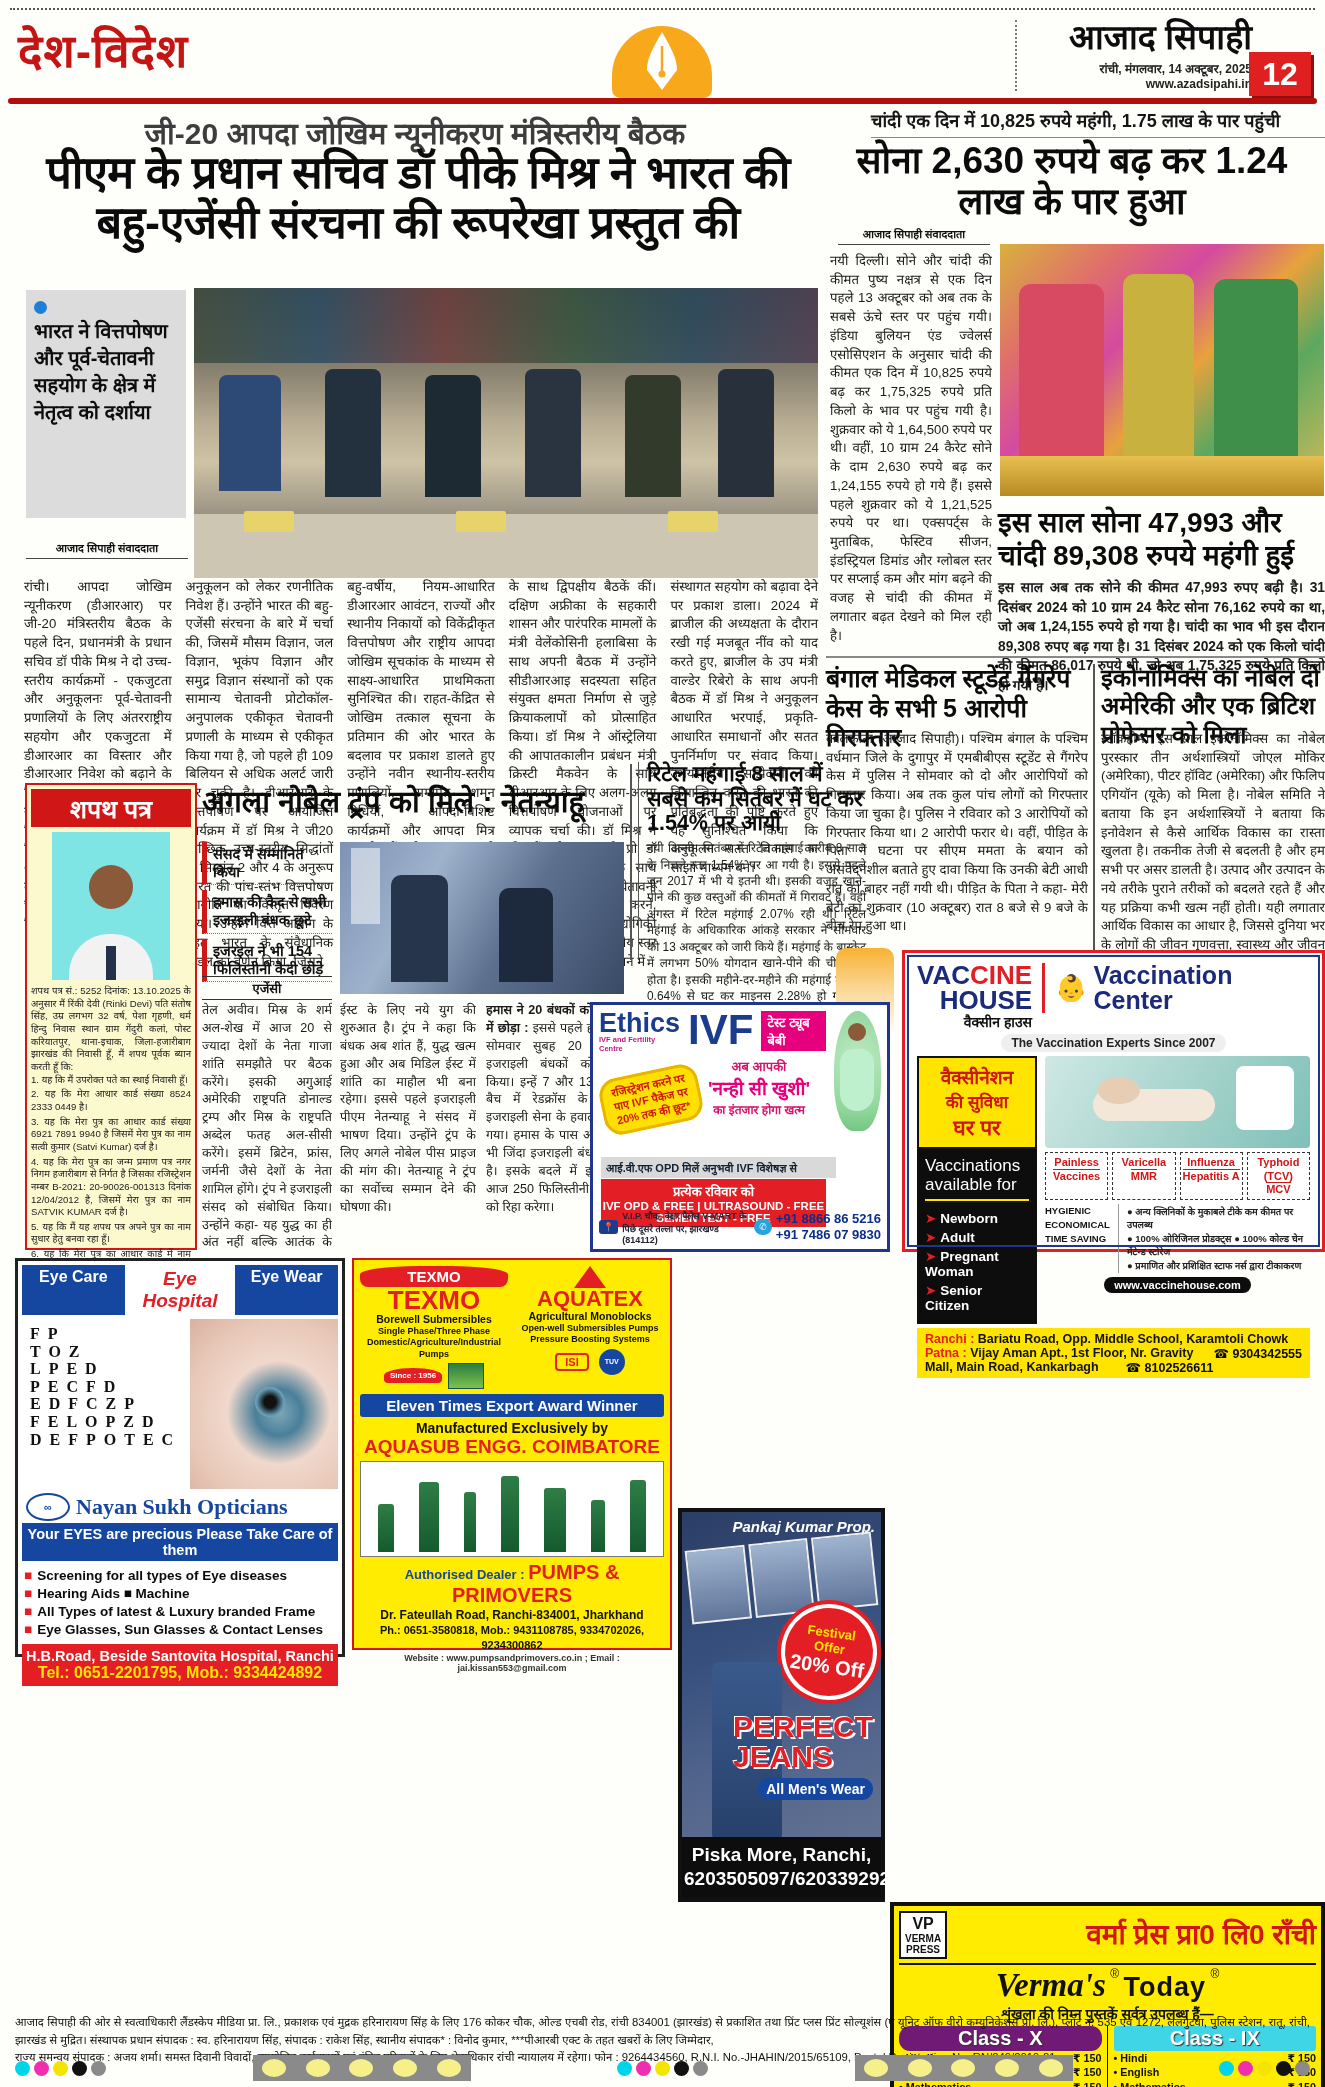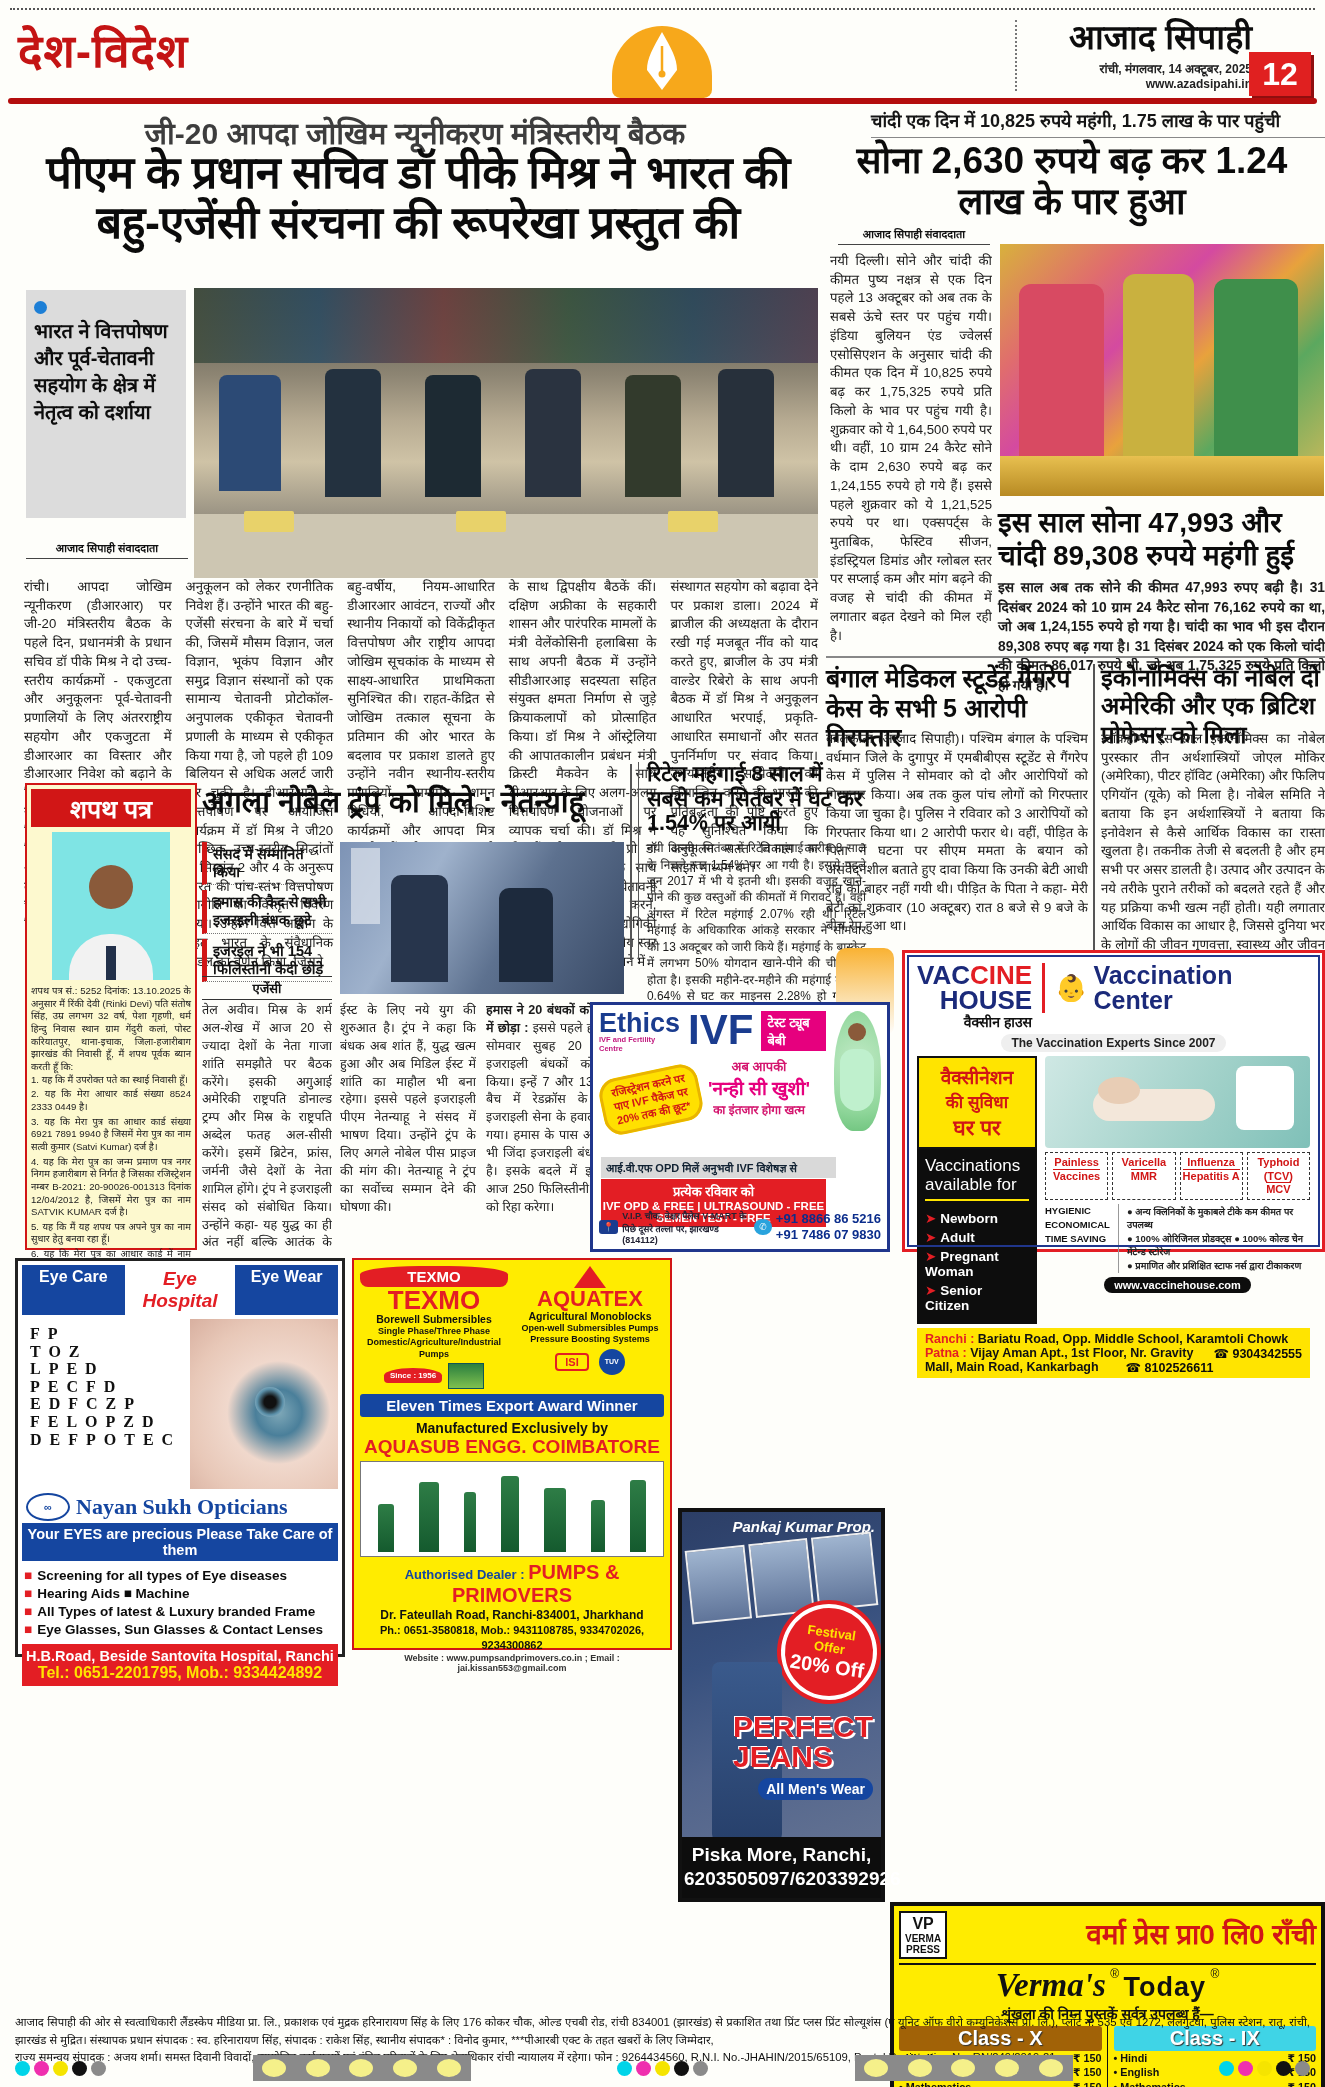--- a/index.html
+++ b/index.html
@@ -471,21 +471,21 @@
     </div>
     <div style="text-align:center;margin-top:2px;">
       <span class="vermas">Verma's</span>
       <span style="font-size:12px;vertical-align:top;">®</span>
       <span class="today">Today</span>
       <span style="font-size:12px;vertical-align:top;">®</span>
     </div>
     <div class="verma-line">शृंखला की निम्न पुस्तकें सर्वत्र उपलब्ध हैं—</div>
     <div style="display:flex;gap:6px;margin-top:3px;">
       <div class="class-col" style="border-right:1.5px solid #111;padding-right:5px;">
-        <div class="class-head" style="background:#a16207;">Class - X</div>
+        <div class="class-head" style="background:#701a75;border-radius:11px;">Class - X</div>
         <div>
 
         <div class="bk">
               <span>• Hindi</span>
               <span class="p">₹ 150</span>
             </div>
             <div class="bk">
               <span>• English</span>
               <span class="p">₹ 150</span>
             </div>

